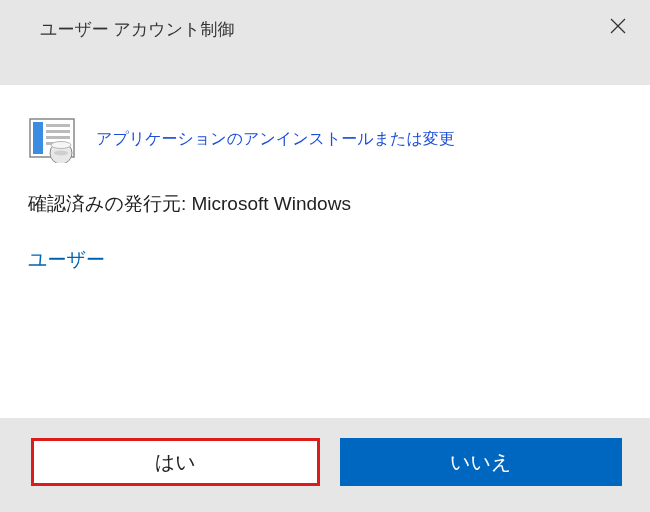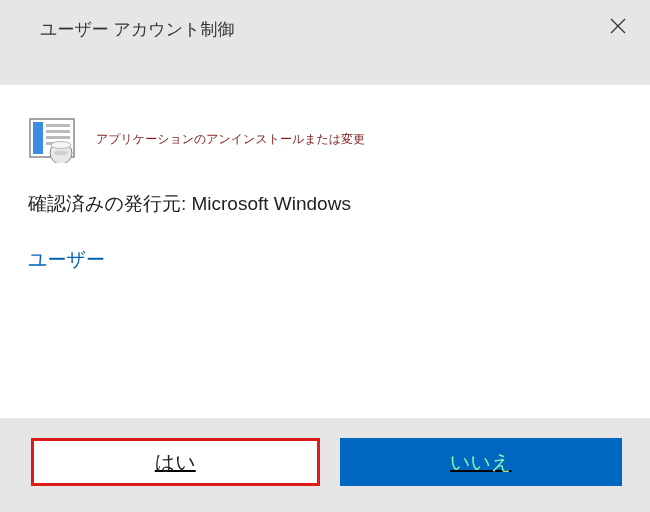--- a/index.html
+++ b/index.html
@@ -57,57 +57,56 @@
       align-items: center;
       gap: 20px;
       margin-bottom: 28px;
     }
     .app-icon {
       width: 48px;
       height: 48px;
       flex-shrink: 0;
     }
     .app-name {
-      font-size: 12px;
-      color: #7f1d1d;
+      font-size: 16px;
+      color: #1d4ed8;
     }
     .publisher {
       font-size: 19px;
       color: #222222;
       margin-bottom: 30px;
     }
     .details-link {
       font-size: 19px;
       color: #0063b1;
       cursor: pointer;
     }
     .footer {
       background: #e6e6e6;
       padding: 20px 28px 26px 31px;
       display: flex;
-      text-decoration: underline;
     }
     .btn {
       flex: 1;
       height: 48px;
       font-size: 20px;
       border: none;
       cursor: pointer;
       display: flex;
       align-items: center;
       justify-content: center;
     }
     .btn-yes {
       background: #ffffff;
       border: 3px solid #dd1b1b;
       color: #222222;
     }
     .btn-no {
       background: #0067c0;
-      color: #86efac;
+      color: #ffffff;
       margin-left: 20px;
     }
   </style>
 </head>
 <body>
 
 <div class="dialog">
   <div class="header">
     <button class="close-btn">
       <span>

